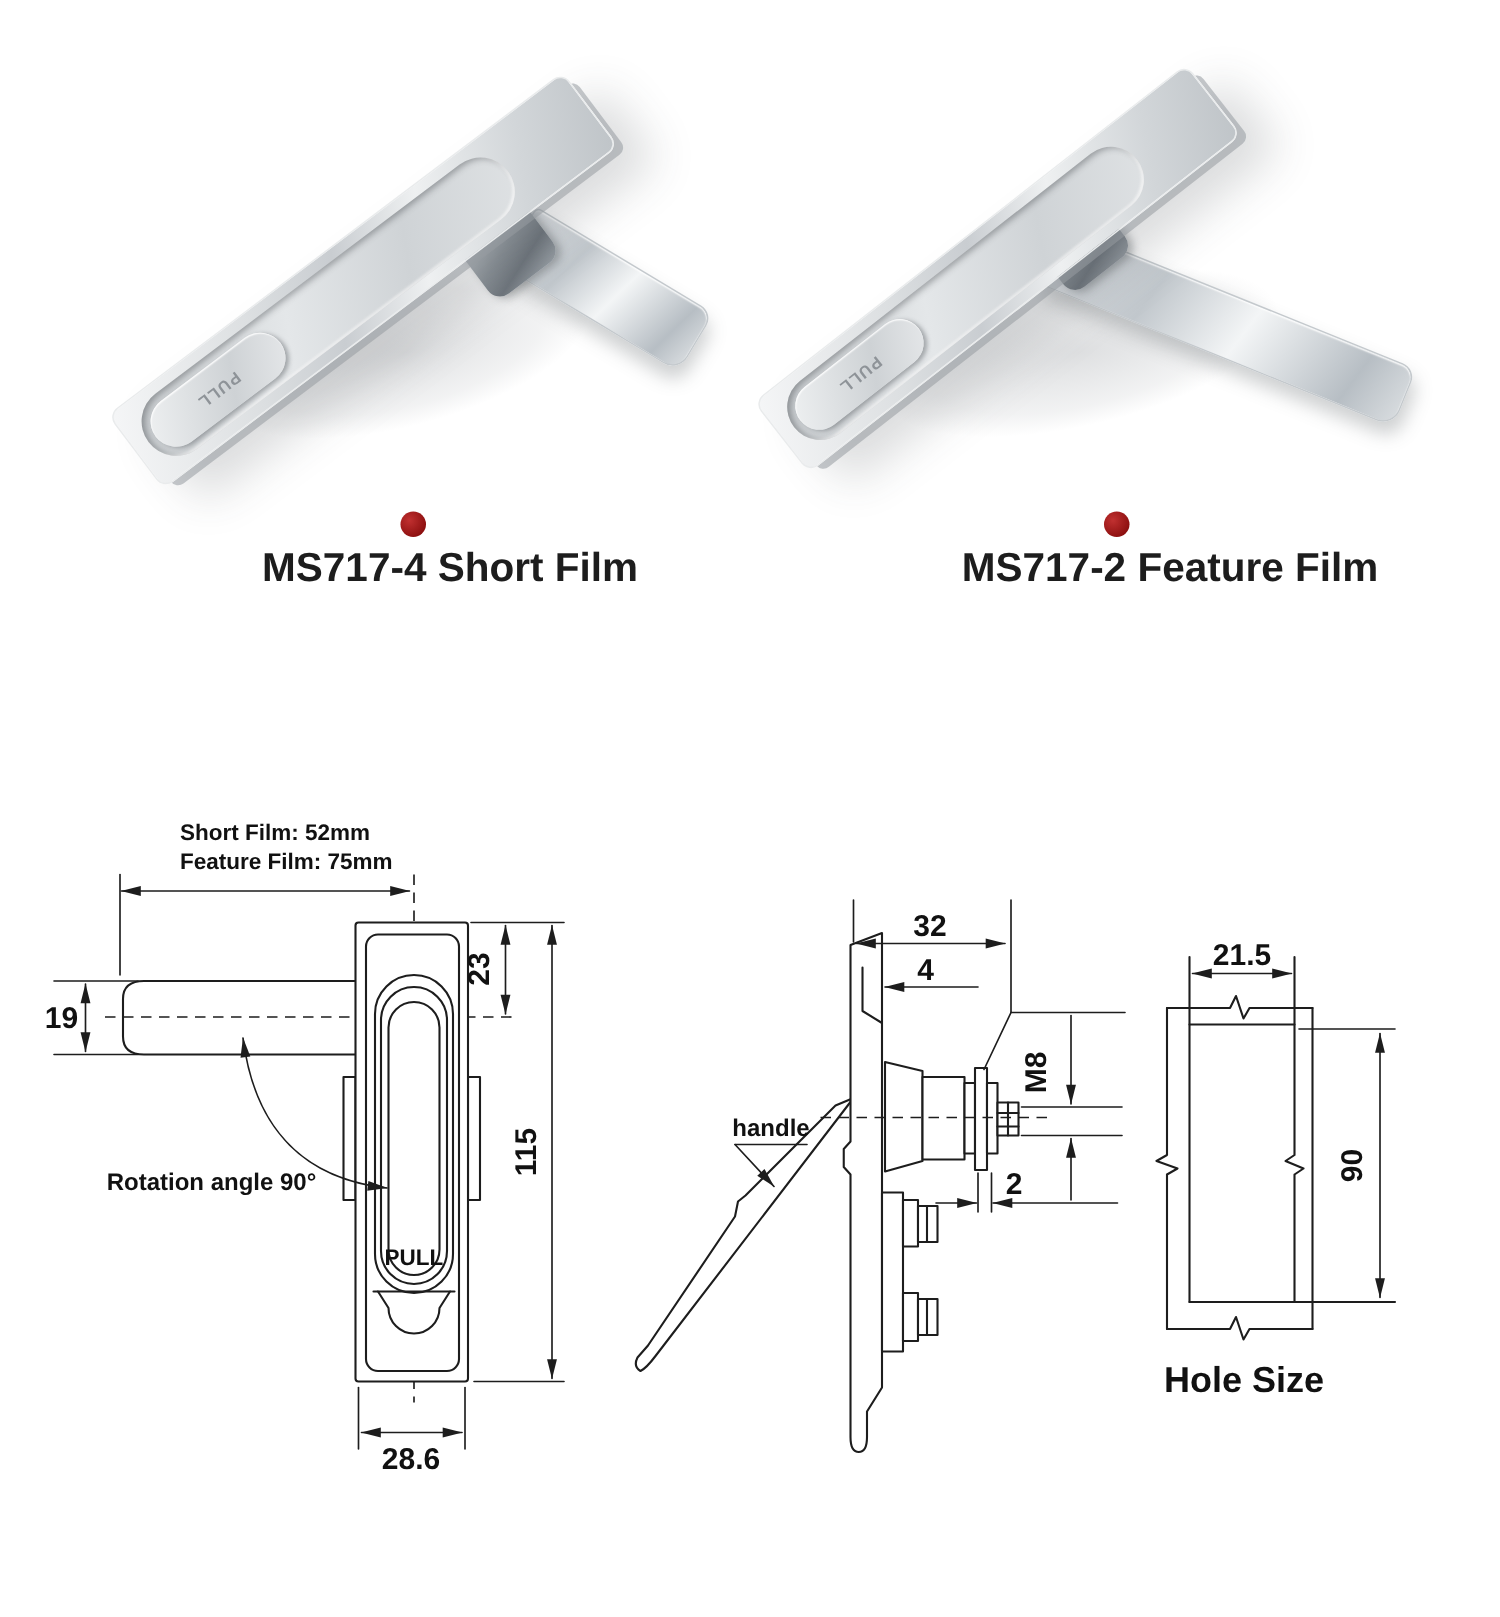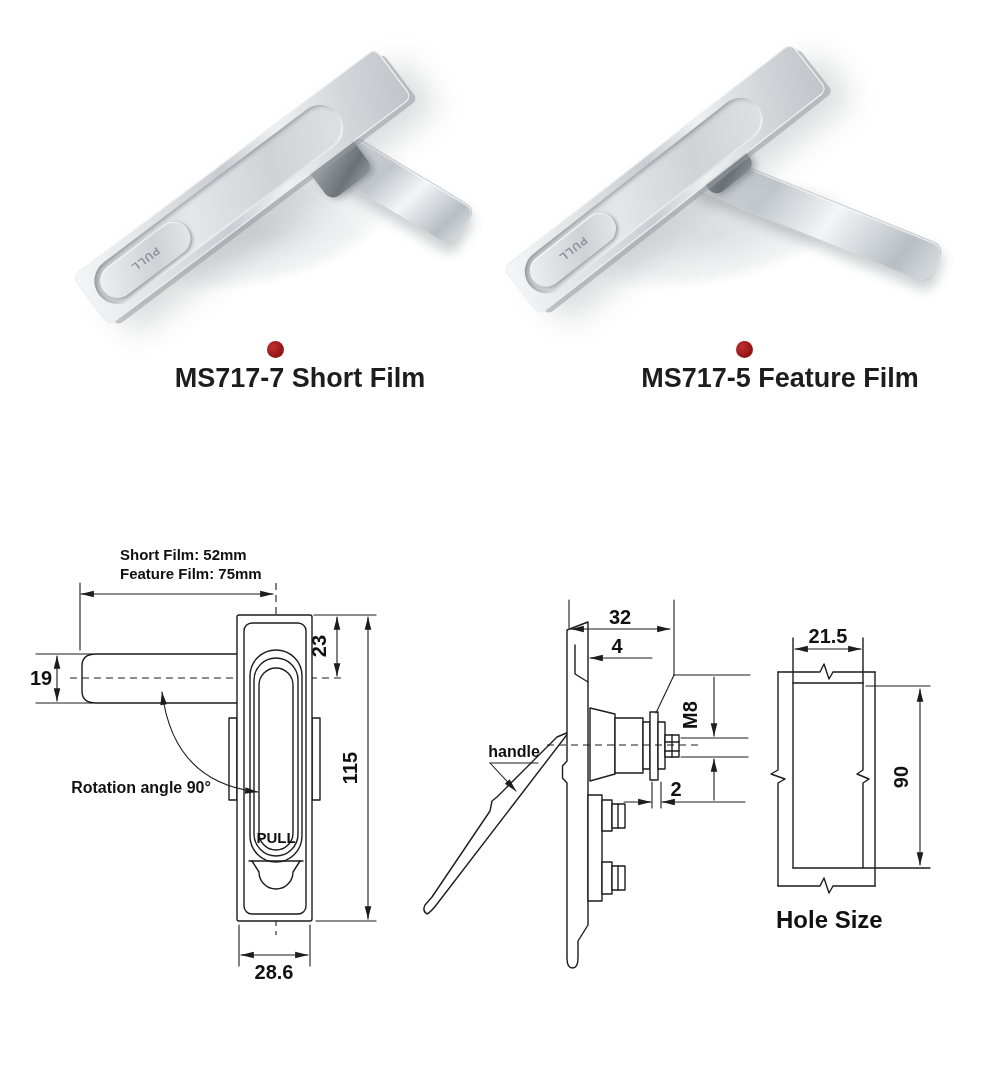--- a/index.html
+++ b/index.html
@@ -80,22 +80,22 @@
   <div class="abs plate" style="left:2px;top:149px;width:364px;height:58px;transform:rotate(-38deg);">
     <div class="recess" style="left:10px;top:7px;width:290px;height:44px;"></div>
     <div class="pull-btn" style="left:16px;top:12px;width:100px;height:32px;">
       <span class="pull-txt">PULL</span>
     </div>
   </div>
 </div>
 
 <div class="abs red-dot" style="left:267px;top:341px;"></div>
 <div class="abs red-dot" style="left:736px;top:341px;"></div>
-<div class="abs prod-label" style="left:125px;top:363px;width:350px;">MS717-7 Short Film</div>
-<div class="abs prod-label" style="left:605px;top:363px;width:350px;">MS717-5 Feature Film</div>
+<div class="abs prod-label" style="left:125px;top:363px;width:350px;">MS717-4 Short Film</div>
+<div class="abs prod-label" style="left:605px;top:363px;width:350px;">MS717-2 Feature Film</div>
 
 <svg class="abs" style="left:0;top:518px;" width="1000" height="560" viewBox="0 518 1000 560">
   <defs>
     <marker id="ae" markerUnits="strokeWidth" markerWidth="13" markerHeight="8" refX="12.3" refY="4" orient="auto">
       <path d="M0.6,1 L12.6,4 L0.6,7 Z" fill="#1d1d1d"></path>
     </marker>
     <marker id="as" markerUnits="strokeWidth" markerWidth="13" markerHeight="8" refX="0.7" refY="4" orient="auto">
       <path d="M12.4,1 L0.4,4 L12.4,7 Z" fill="#1d1d1d"></path>
     </marker>
   </defs>

